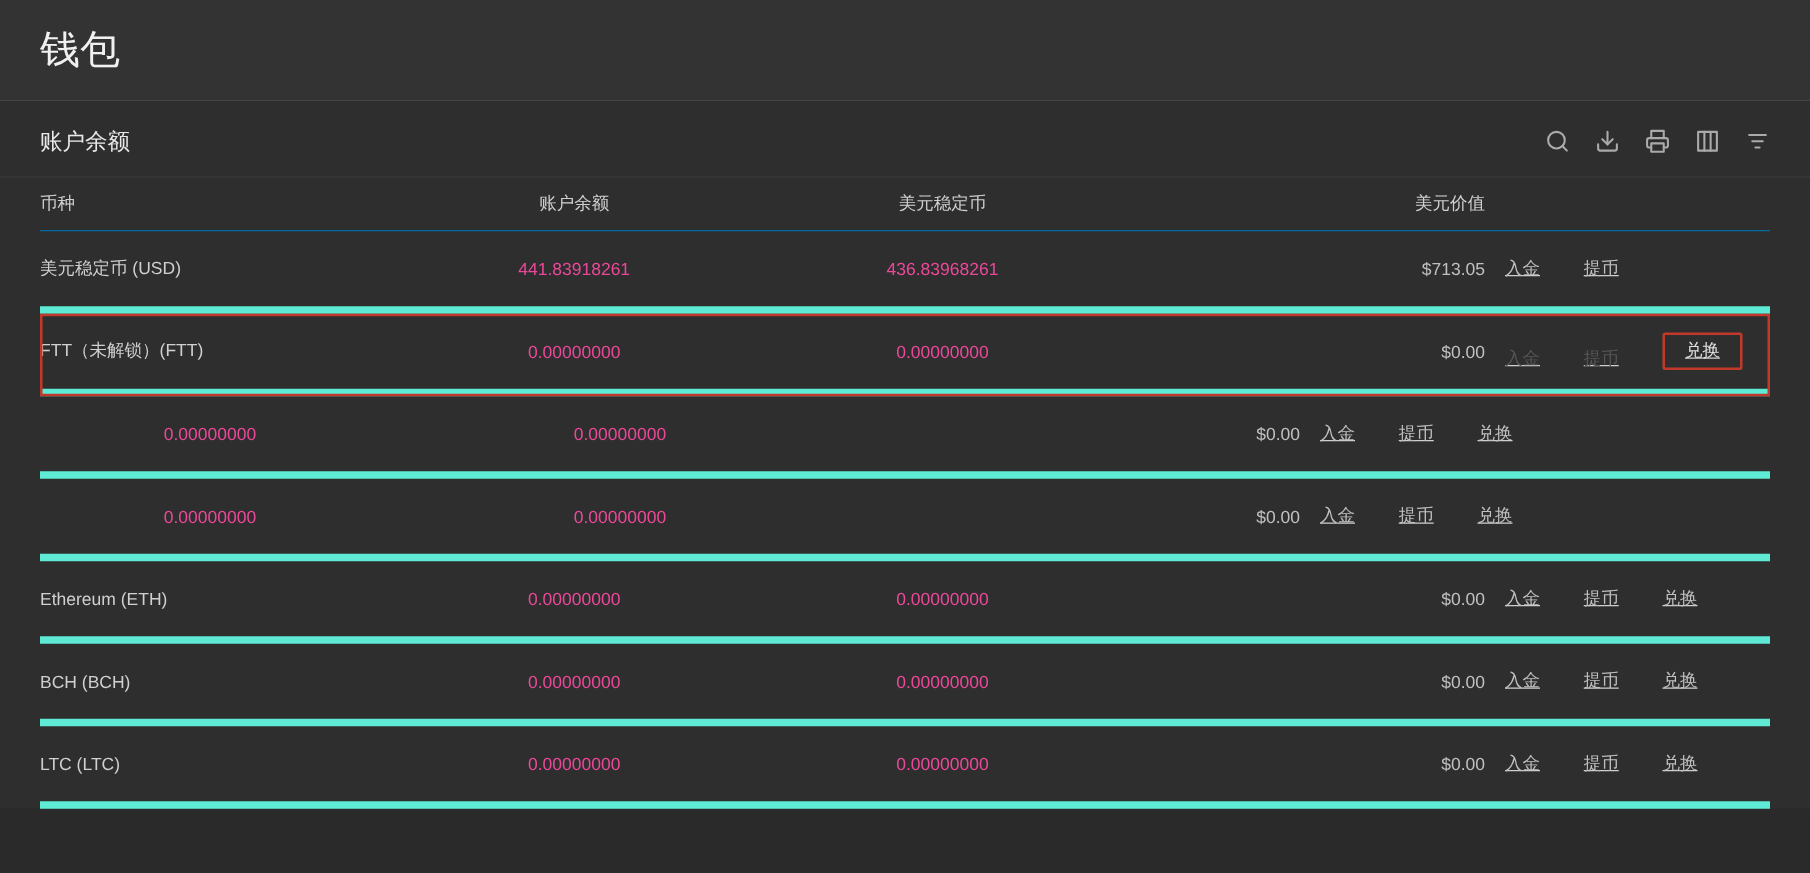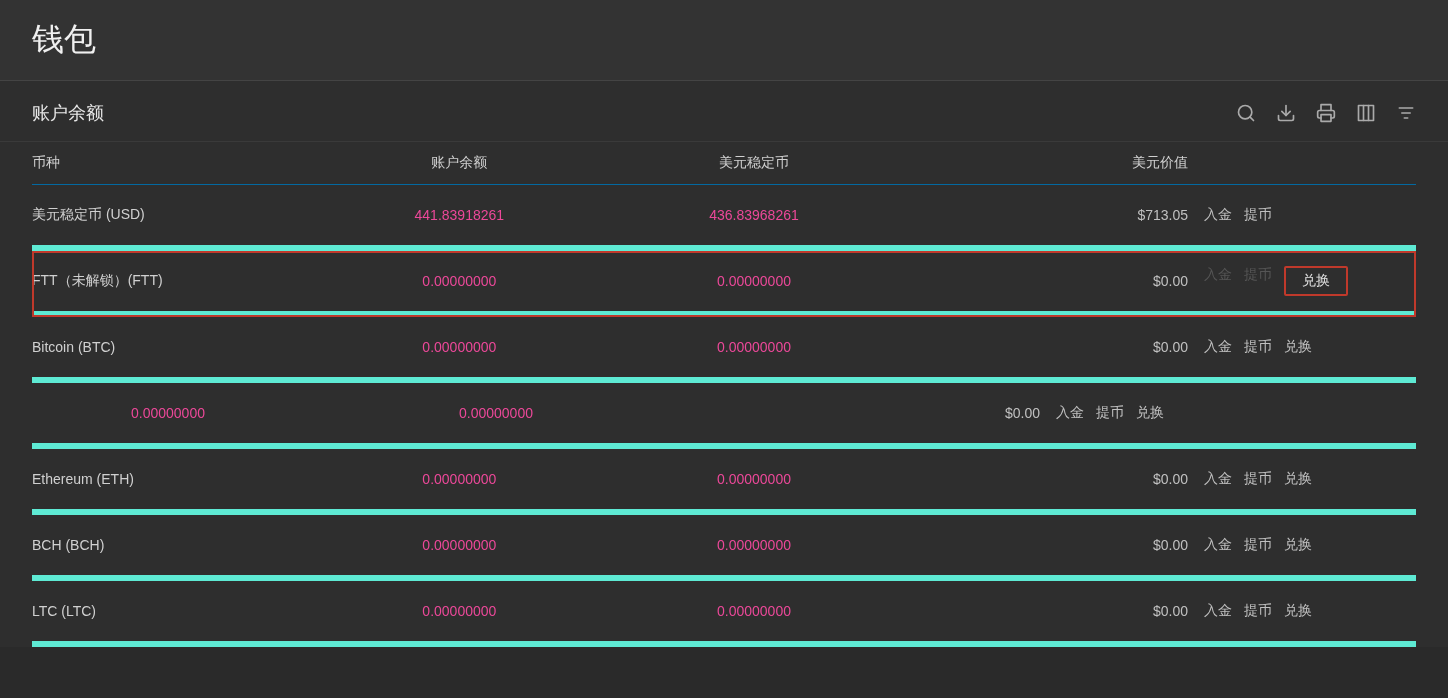--- a/index.html
+++ b/index.html
@@ -112,23 +112,24 @@
       font-variant-numeric: tabular-nums;
     }
 
     .cell-usd {
       font-size: 14px;
       color: #c0c0c0;
     }
 
     .actions-cell {
       display: flex;
-      align-items: flex-start;
-      gap: 12px;
+      align-items: flex-end;
+      gap: 35px;
       padding-right: 0;
+      text-decoration: underline;
     }
 
     .action-btn {
       background: none;
       border: none;
       color: #c0c0c0;
       font-size: 14px;
       cursor: pointer;
       padding: 0;
       font-family: inherit;
@@ -231,21 +232,20 @@
           <div class="cell col-usdvalue cell-usd">$0.00</div>
           <div class="cell col-actions">
             <div class="actions-cell">
               <button class="action-btn disabled" disabled="">入金</button>
               <button class="action-btn disabled" disabled="">提币</button>
               <button class="action-btn exchange-highlighted">兑换</button>
             </div>
           </div>
         </div>
         <div class="table-row">
-          <div class="cell col-currency cell-currency">Bitcoin (BTC)</div>
           <div class="cell col-balance cell-number">0.00000000</div>
           <div class="cell col-available cell-number">0.00000000</div>
           <div class="cell col-usdvalue cell-usd">$0.00</div>
           <div class="cell col-actions">
             <div class="actions-cell">
               <button class="action-btn">入金</button>
               <button class="action-btn">提币</button>
               <button class="action-btn">兑换</button>
             </div>
           </div>

